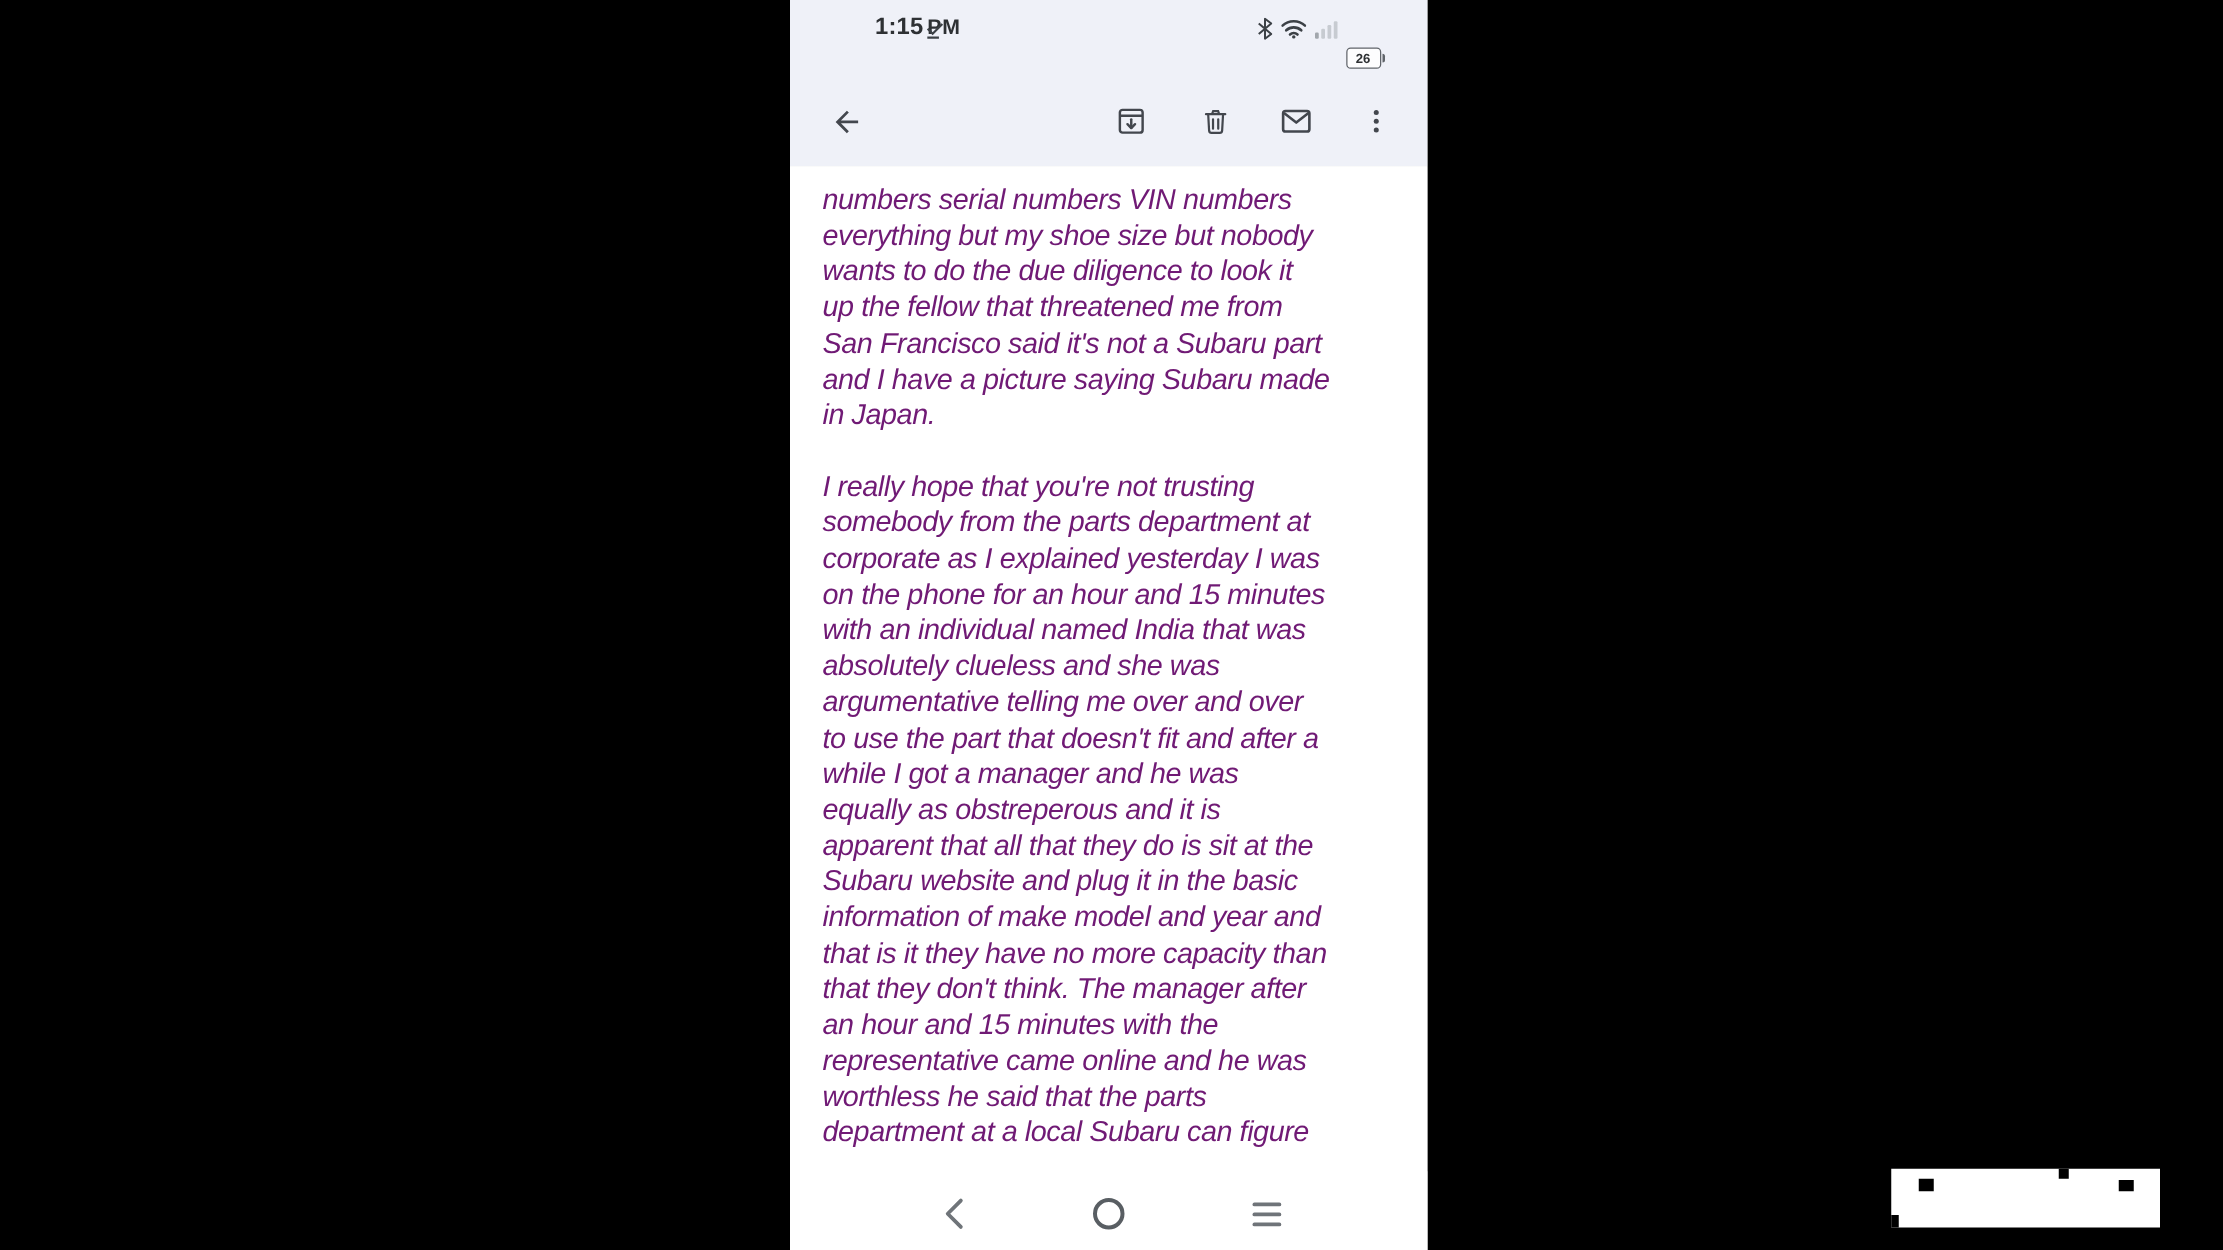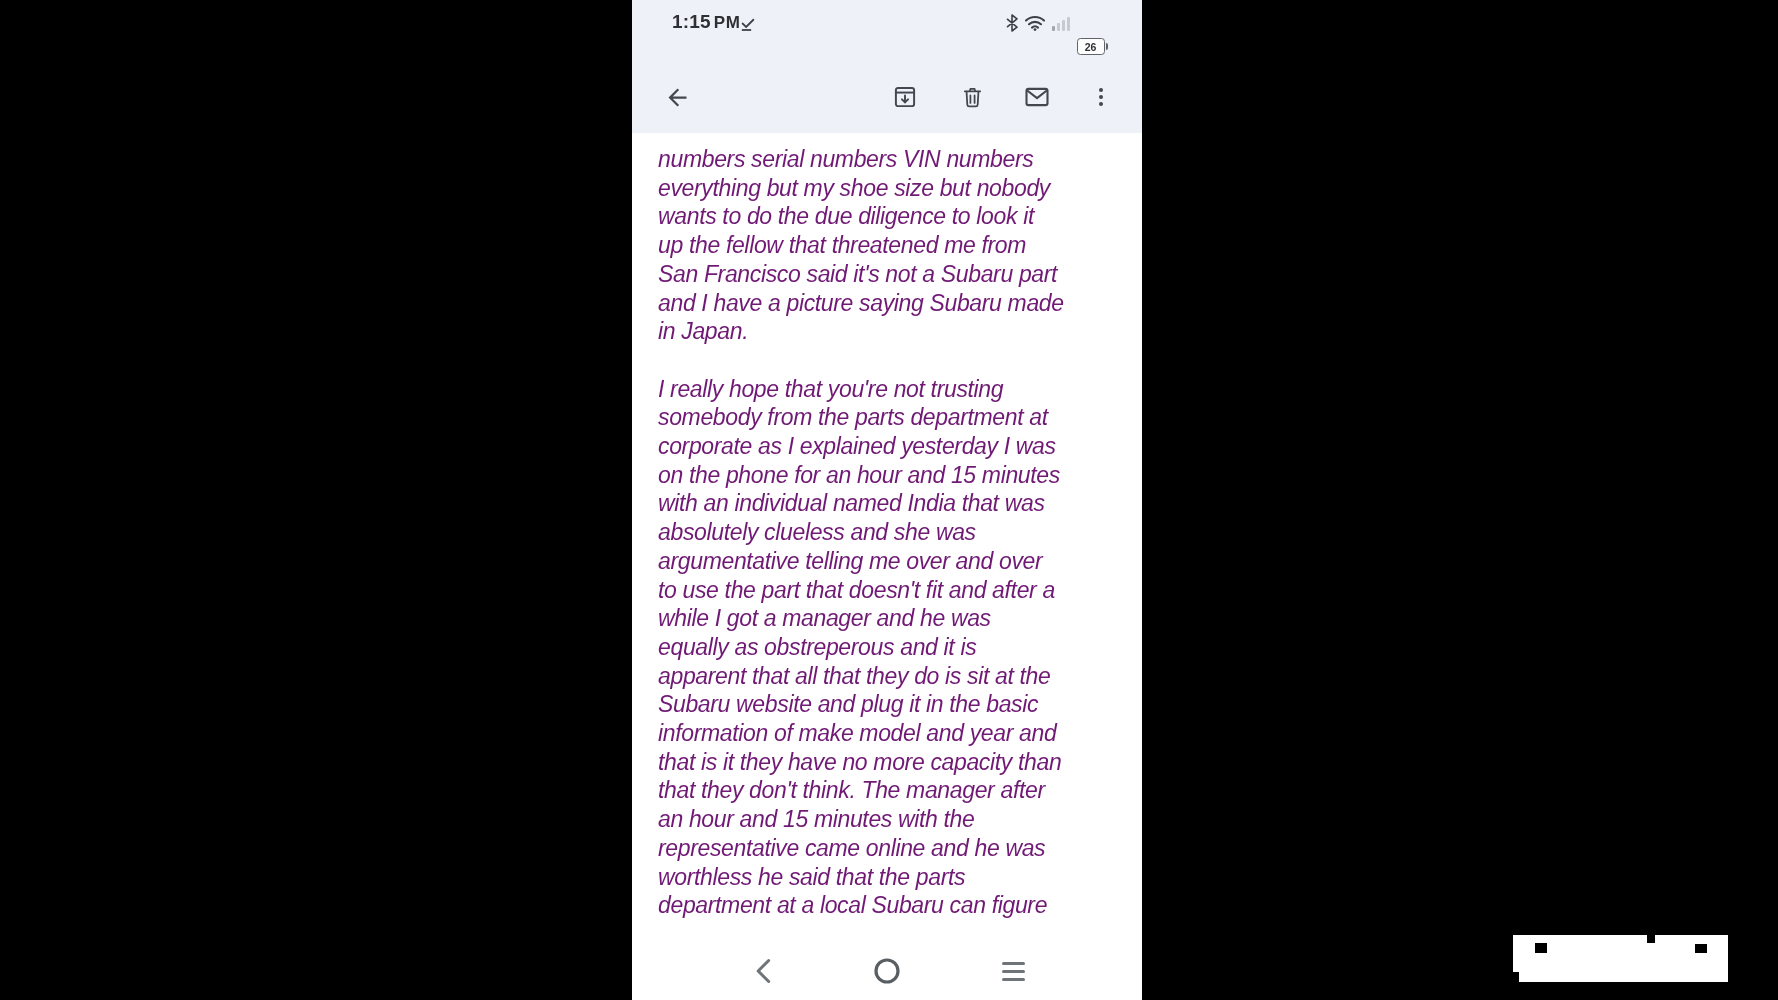--- a/index.html
+++ b/index.html
@@ -8,21 +8,21 @@
 
   
   .phone{position:absolute;left:632px;top:0;width:510px;height:1000px;background:#ffffff;overflow:hidden;}
 
   
   .header{position:absolute;left:0;top:0;width:100%;height:133px;background:#eff1f8;}
   .header-shadow{position:absolute;left:0;top:133px;width:100%;height:5px;
                  background:linear-gradient(to bottom,rgba(60,64,67,0.14),rgba(60,64,67,0));}
 
   .time-wrap{position:absolute;left:40px;top:11px;display:flex;align-items:baseline;color:#2e3134;}
-  .time-main{font-size:19px;font-weight:700;letter-spacing:.2px;}
+  .time-main{font-size:19px;font-weight:700;letter-spacing:.2px;margin-left:28px;}
   .time-meridiem{font-size:17px;font-weight:700;margin-left:3px;letter-spacing:.6px;}
   .check-icon{position:absolute;left:107px;top:15px;width:18px;height:18px;}
 
   .status-right{position:absolute;right:34px;top:13px;display:flex;align-items:center;gap:7px;height:20px;}
   .sig-bars{display:flex;align-items:flex-end;gap:2px;height:15px;}
   .sig-bars i{display:block;width:3px;background:#c7cbd1;border-radius:1px;}
   .sig-bars i:nth-child(1){height:5px;background:#a2a7ad;}
   .sig-bars i:nth-child(2){height:8px;}
   .sig-bars i:nth-child(3){height:11px;}
   .sig-bars i:nth-child(4){height:14px;}

